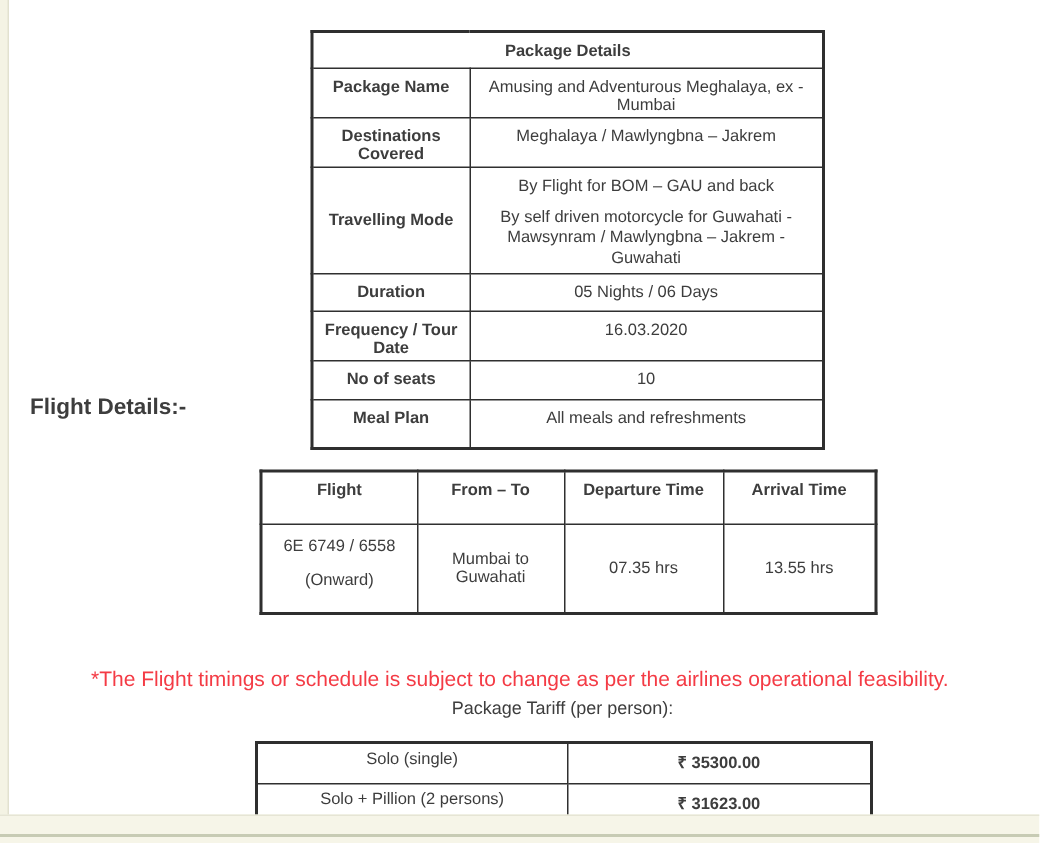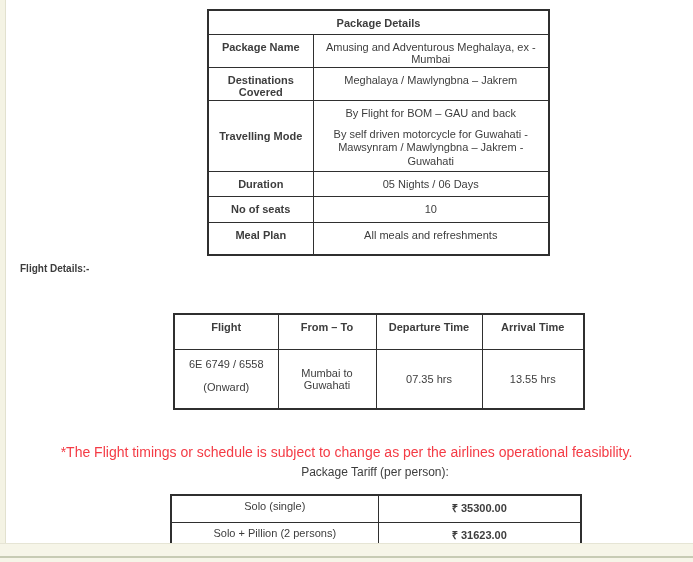--- a/index.html
+++ b/index.html
@@ -41,33 +41,33 @@
     font-size: 11px;
     color: #3d3d3d;
   }
   table, td, th {
     border: 1px solid #2f2f2f;
   }
   table { border-width: 2px; }
   td { text-align: center; vertical-align: top; padding: 6px 4px 2px 4px; }
   .pkg-table {
     position: absolute;
-    left: 207px; top: 9px;
+    left: 207px; top: 20px;
     width: 341px;
     border-radius: 32px;
   }
   .pkg-table col.c-label { width: 105px; }
   .pkg-table col.c-value { width: 236px; }
   .bold { font-weight: bold; }
   .vmid { vertical-align: middle; padding-top: 2px; }
   .mode-line2 { margin-top: 9px; line-height: 1.25; }
   .flight-heading {
     position: absolute;
     left: 20px; top: 263px;
-    font-size: 10px;
+    font-size: 15px;
     font-weight: bold;
   }
   .flight-table {
     position: absolute;
     left: 173px; top: 313px;
     width: 410px;
   }
   .flight-table col.c1 { width: 104px; }
   .flight-table col.c2 { width: 98px; }
   .flight-table col.c3 { width: 106px; }
@@ -129,20 +129,24 @@
     <tr style="height:62px;">
       <td class="bold vmid">Travelling Mode</td>
       <td>
         <div>By Flight for BOM – GAU and back</div>
         <div class="mode-line2">By self driven motorcycle for Guwahati - Mawsynram / Mawlyngbna – Jakrem - Guwahati</div>
       </td>
     </tr>
     <tr style="height:25px;">
       <td class="bold">Duration</td>
       <td>05 Nights / 06 Days</td>
+    </tr>
+    <tr style="height:26px;">
+      <td class="bold">Frequency / Tour Date</td>
+      <td>16.03.2020</td>
     </tr>
     <tr style="height:26px;">
       <td class="bold">No of seats</td>
       <td>10</td>
     </tr>
     <tr style="height:33px;margin-top:37px;">
       <td class="bold">Meal Plan</td>
       <td>All meals and refreshments</td>
     </tr>
   </tbody>

